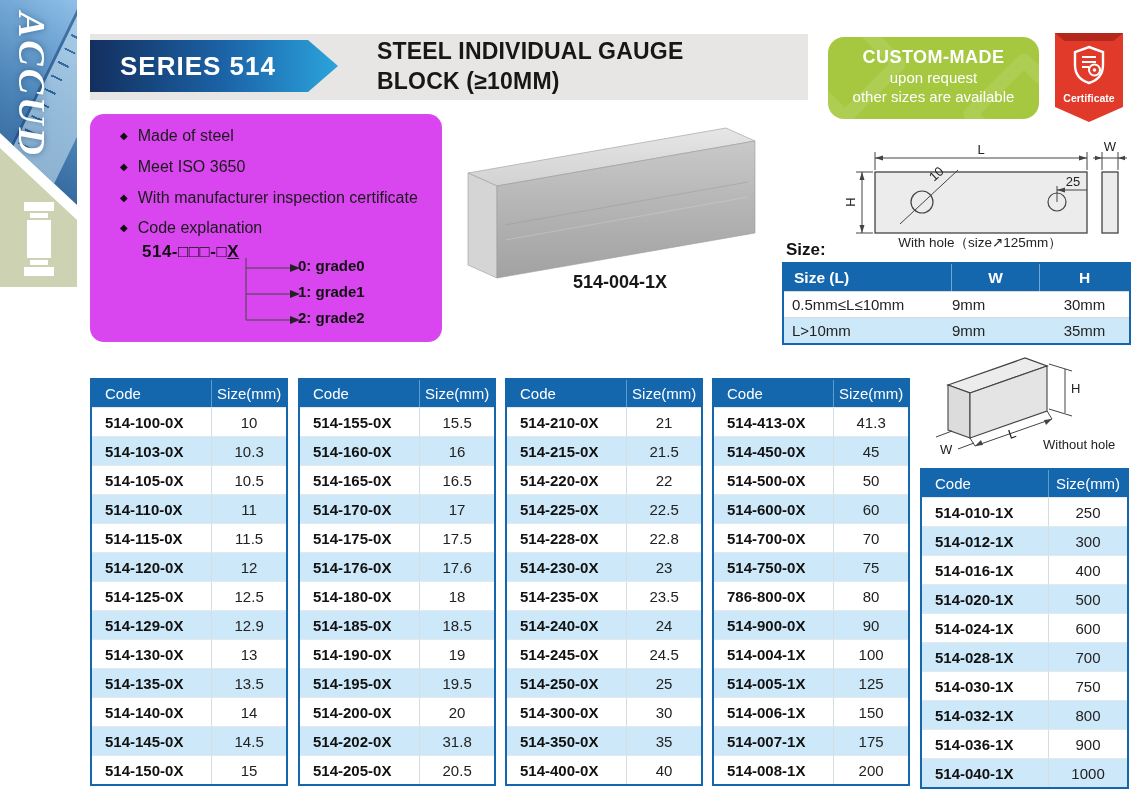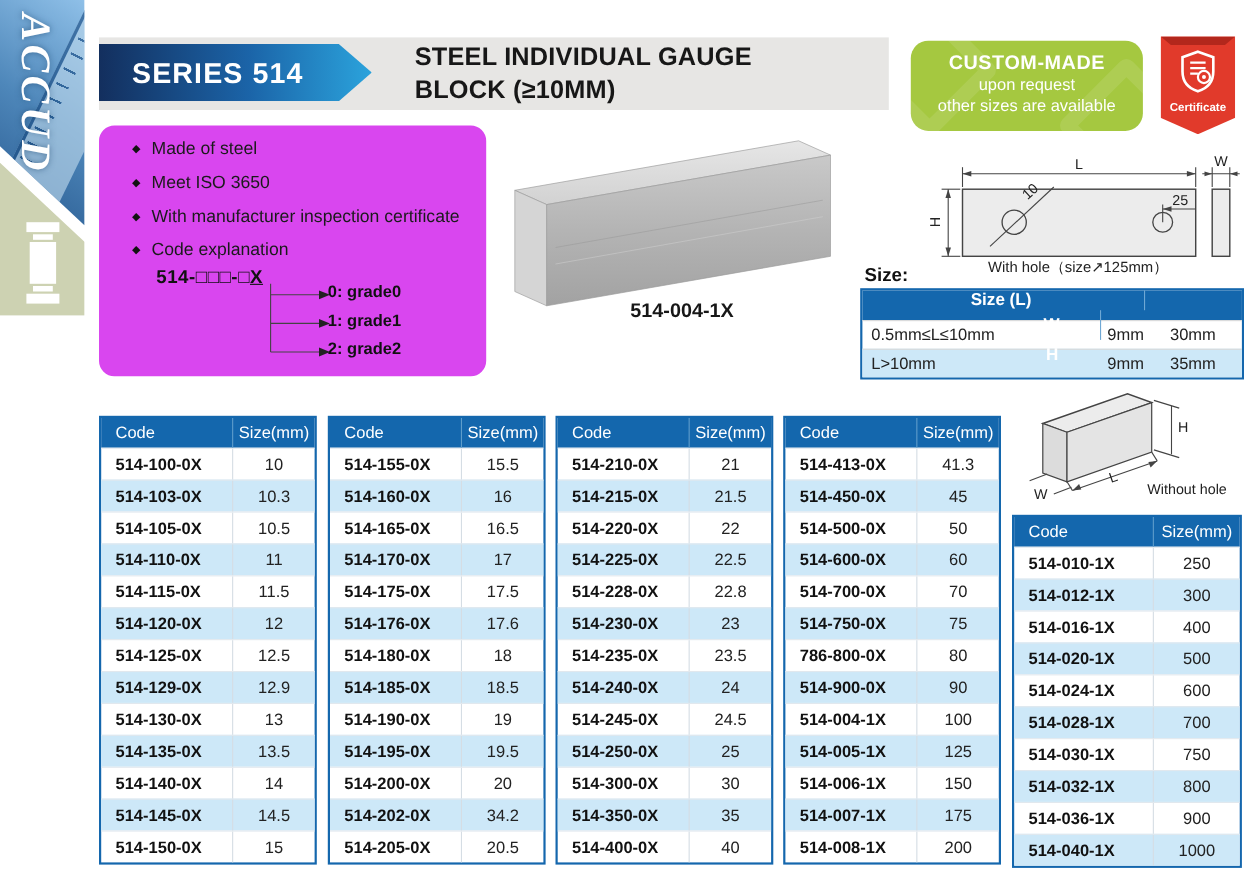--- a/index.html
+++ b/index.html
@@ -71,28 +71,28 @@
 
   
   .withhole-svg { position:absolute; left:830px; top:140px; }
   .withhole-caption { position:absolute; left:855px; top:234px; width:250px; text-align:center;
     font-size:13.5px; color:#222; }
   .size-label { position:absolute; left:786px; top:240px; font-size:17px; font-weight:800; color:#111; }
   .withouthole-svg { position:absolute; left:930px; top:353px; }
 
   
   .size-table { position:absolute; left:782px; top:262px; width:349px; border:2px solid #1467ad; background:#fff; }
-  .size-table .hd { display:flex; background:#1467ad; color:#fff; font-weight:bold; font-size:15.5px; height:27px; align-items:center;flex-direction:column; }
+  .size-table .hd { display:flex; background:#1467ad; color:#fff; font-weight:bold; font-size:15.5px; height:27px; align-items:center; }
   .size-table .hd .sc1 { width:168px; padding-left:10px; border-right:1px solid #6fa8d4; height:100%; display:flex; align-items:center; }
   .size-table .hd .sc2 { width:88px; text-align:center; border-right:1px solid #6fa8d4; height:100%; line-height:27px; }
   .size-table .hd .sc3 { flex:1; text-align:center; line-height:27px; }
   .size-table .rw { display:flex; height:26px; align-items:center; font-size:15px; color:#222; border-top:1px solid #d9d9d9; }
   .size-table .rw.alt { background:#cde8f8; }
   .size-table .rw .sc1 { width:168px; padding-left:8px; }
-  .size-table .rw .sc2 { width:88px; text-align:right; }
+  .size-table .rw .sc2 { width:88px; text-align:left; }
   .size-table .rw .sc3 { flex:1; text-align:center; }
 
   
   .ctable { position:absolute; border:2px solid #1467ad; background:#fff; }
   .ctable .hd { display:flex; background:#1467ad; color:#fff; font-weight:normal; font-size:15px; height:27px; align-items:center; }
   .ctable .hd .c1 { width:62%; padding-left:13px; border-right:1px solid #5e9dcb; height:100%; display:flex; align-items:center; }
   .ctable .hd .c2 { flex:1; text-align:center; line-height:27px; }
   .ctable .row { display:flex; height:29px; align-items:center; font-size:15px; border-top:1px solid #e1e8ee; }
   .ctable .row.alt { background:#cde8f8; }
   .ctable .row .c1 { width:62%; padding-left:13px; font-weight:bold; color:#111; border-right:1px solid #d5dde4; height:100%; display:flex; align-items:center; }
@@ -363,21 +363,21 @@
       <div class="row alt">
         <div class="c1">514-195-0X</div>
         <div class="c2">19.5</div>
       </div>
       <div class="row">
         <div class="c1">514-200-0X</div>
         <div class="c2">20</div>
       </div>
       <div class="row alt">
         <div class="c1">514-202-0X</div>
-        <div class="c2">34.2</div>
+        <div class="c2">31.8</div>
       </div>
       <div class="row">
         <div class="c1">514-205-0X</div>
         <div class="c2">20.5</div>
       </div>
     </div>
   <div class="ctable" style="left:505px; top:378px; width:198px;">
       <div class="hd">
         <div class="c1">Code</div>
         <div class="c2">Size(mm)</div>

